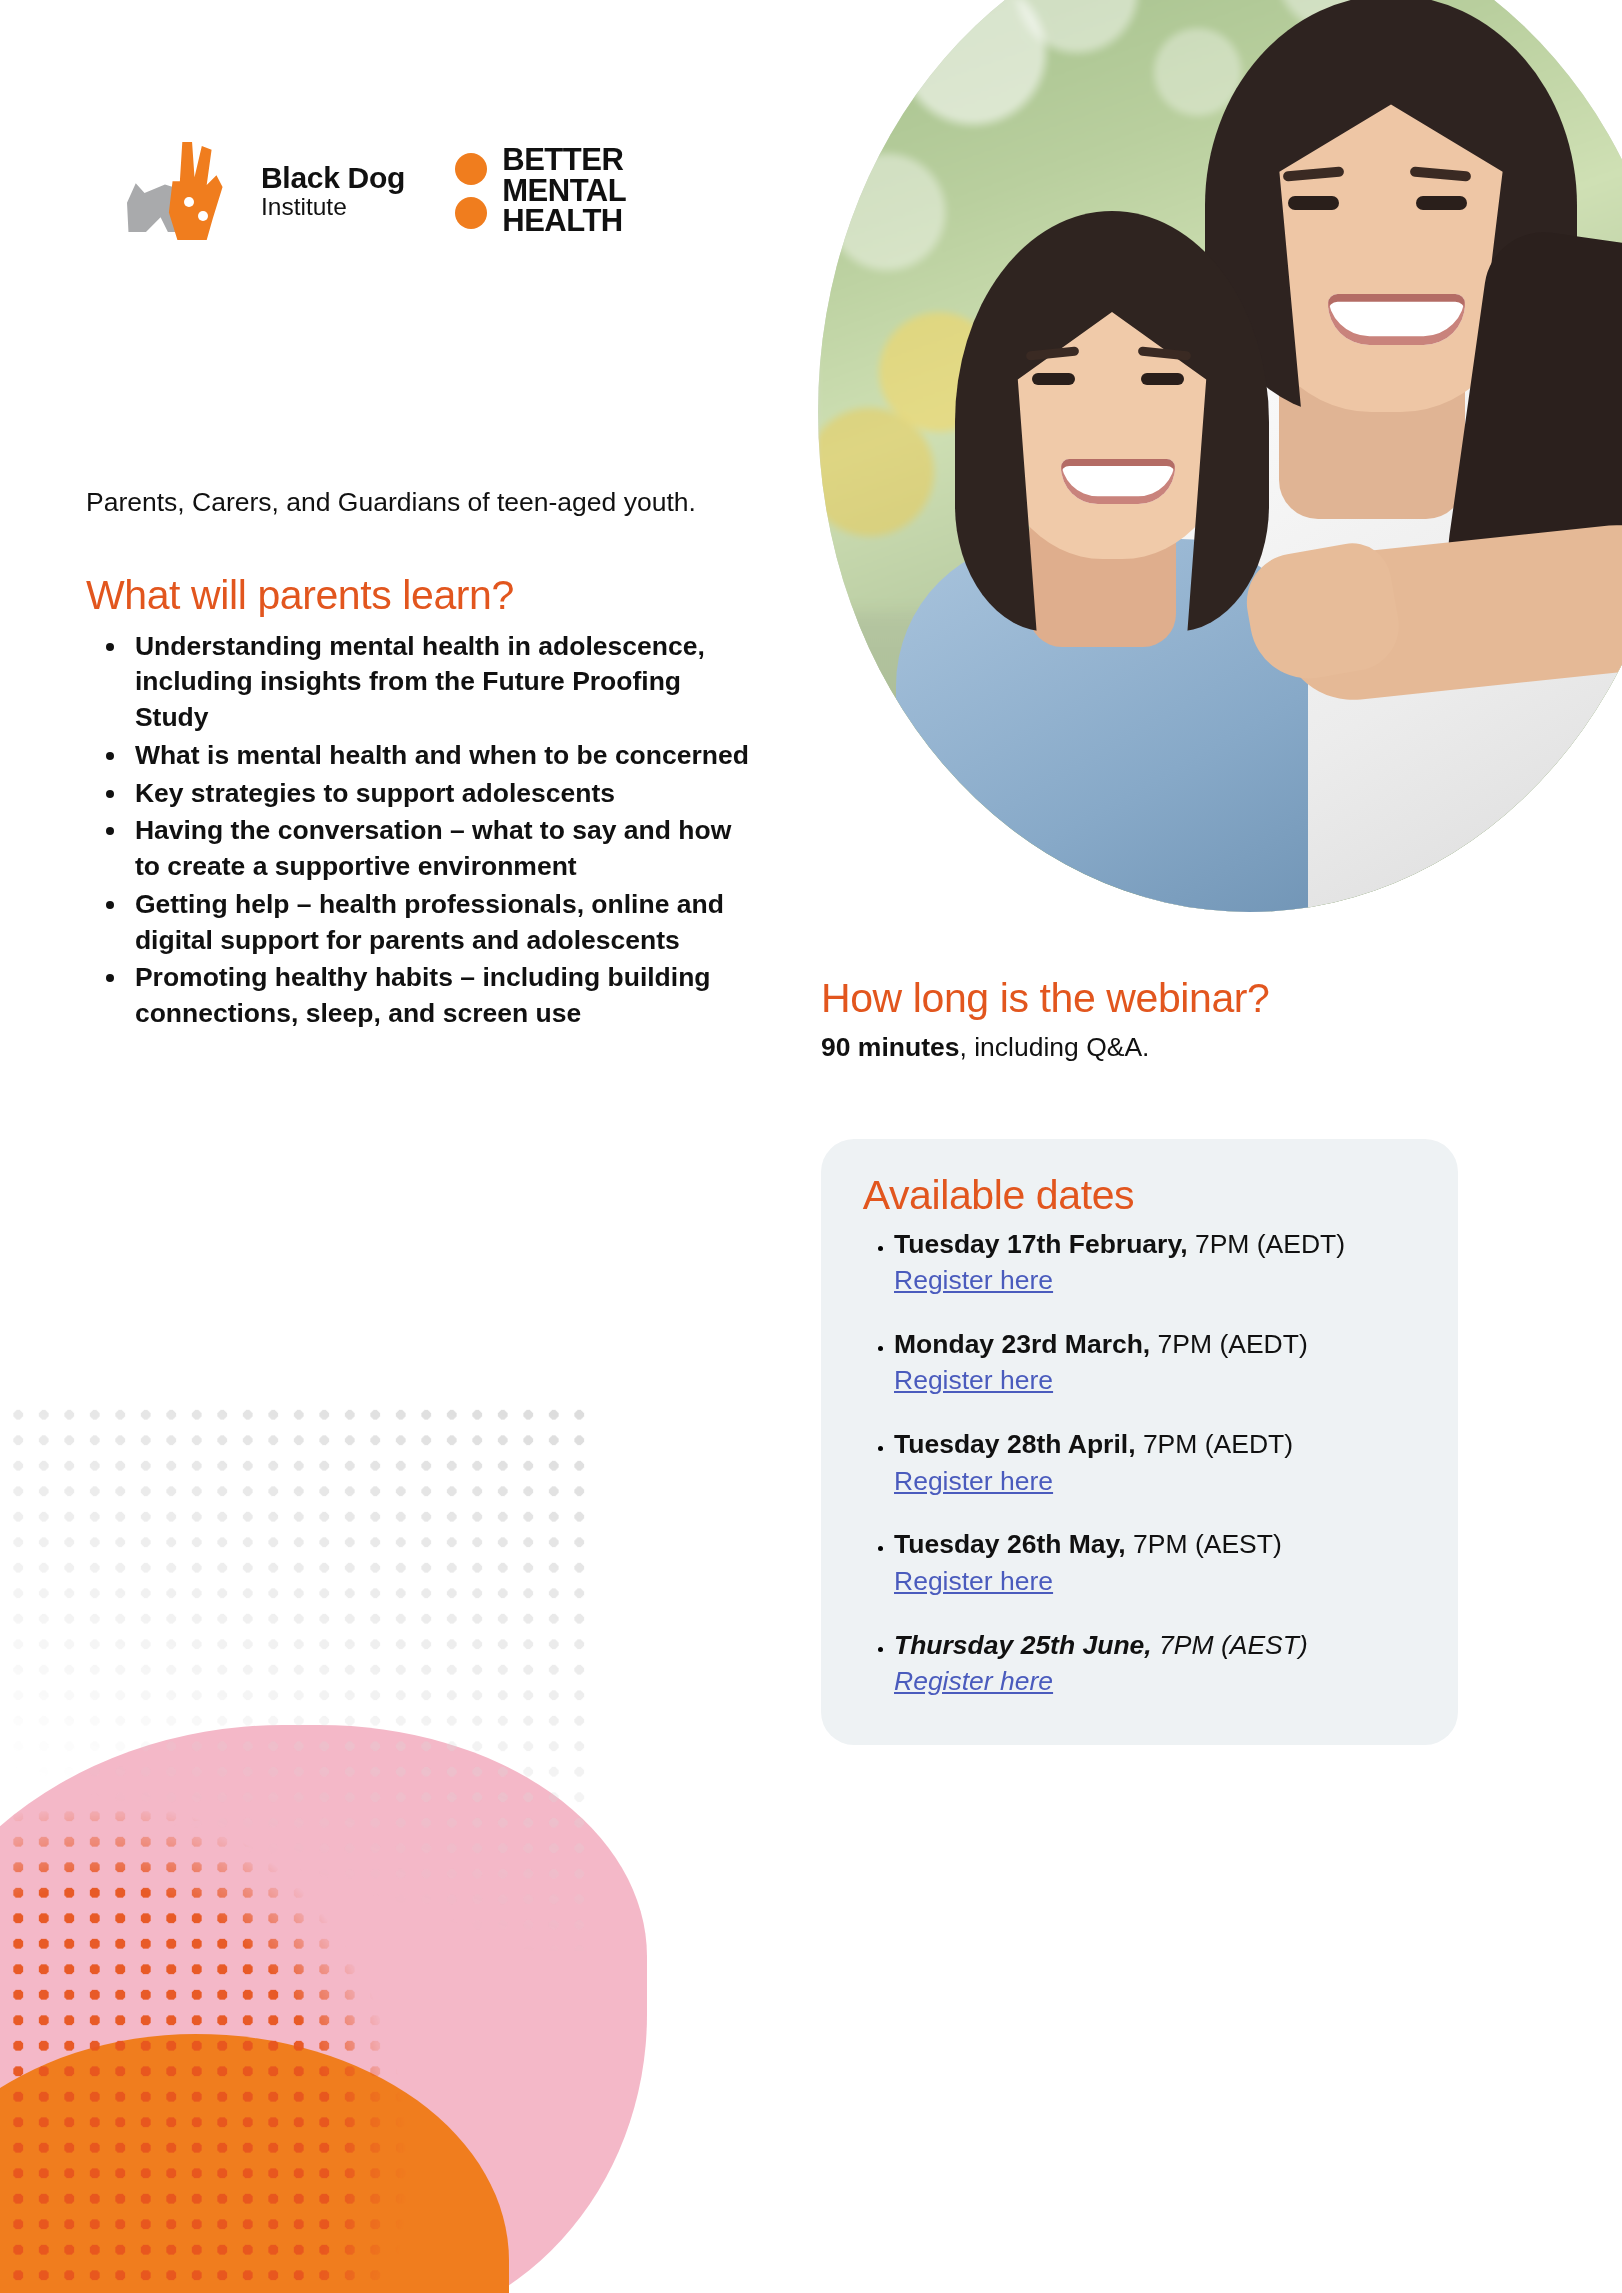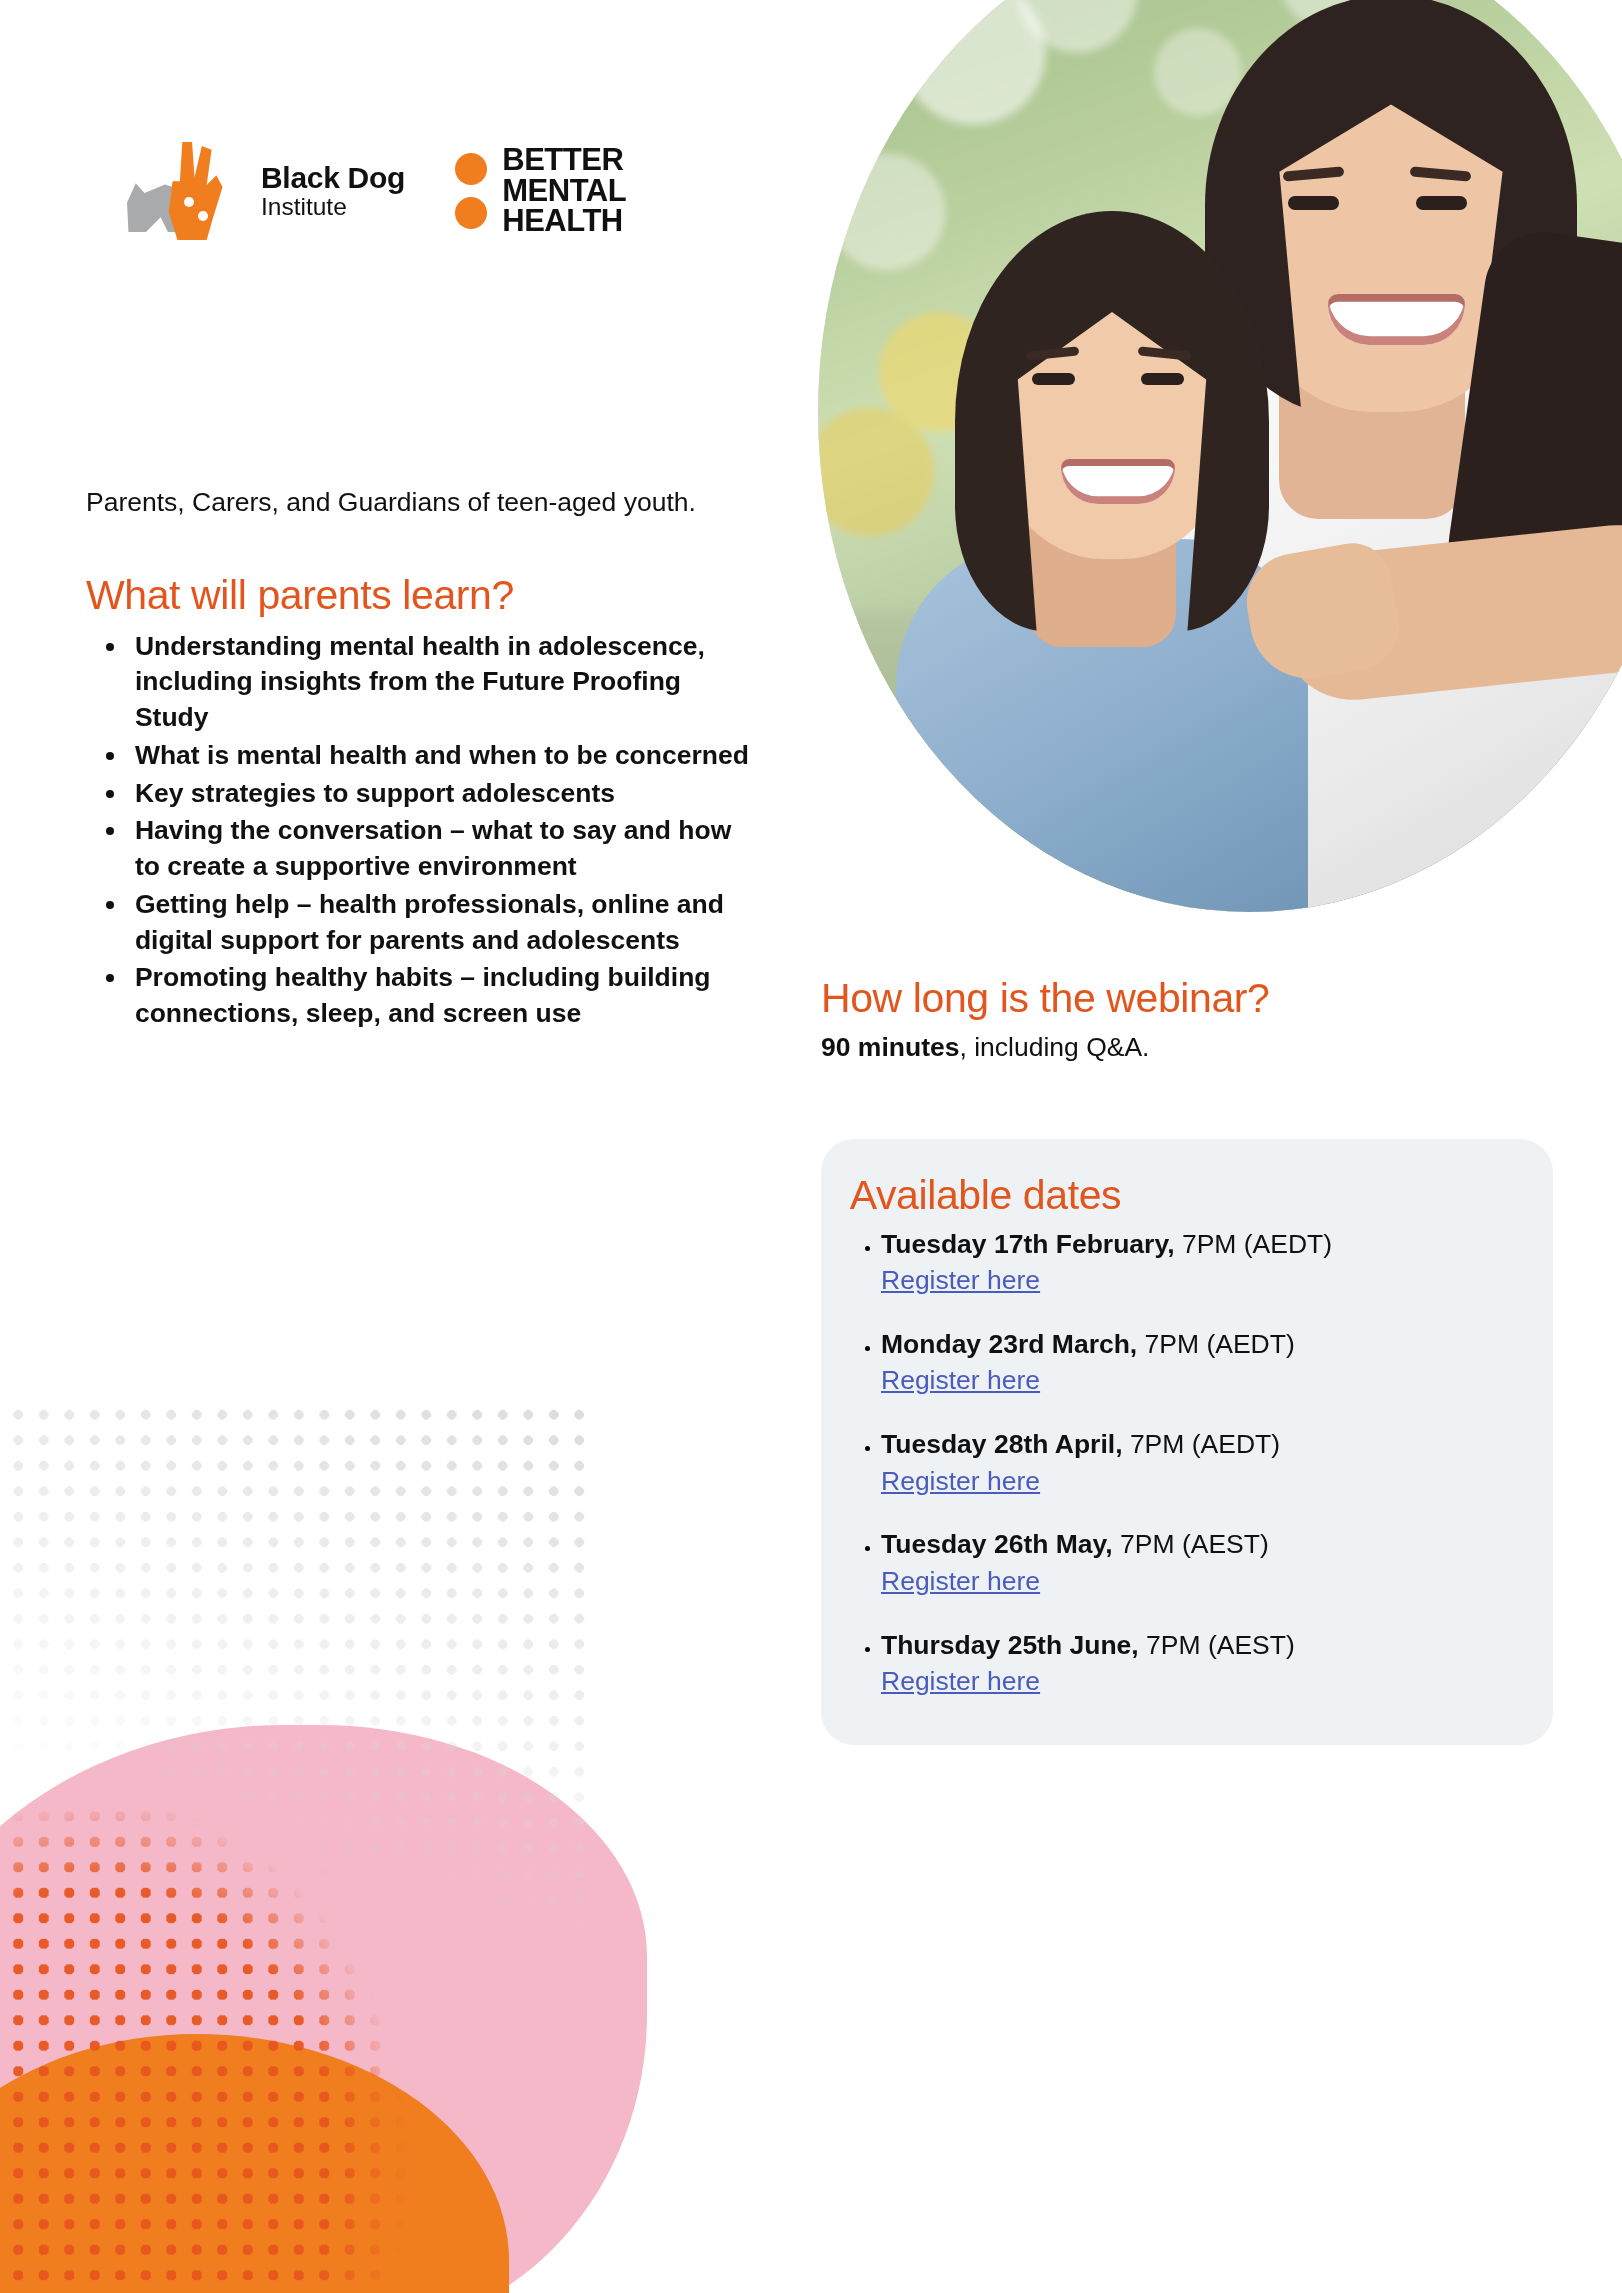--- a/index.html
+++ b/index.html
@@ -250,32 +250,32 @@
     width: 725px;
     z-index: 6;
   }
   .webinar-len { font-size: 26.5px; color: #111; margin: 0; }
   .webinar-len b { font-weight: bold; }
 
   .dates-card {
     margin-top: 76px;
     background: #eef2f4;
     border-radius: 33px;
-    padding: 33px 39px 43px 17px;
-    width: 732px;
+    padding: 33px 39px 43px 30px;
+    width: 637px;
     box-sizing: border-box;
   }
   .dates-card h2.head { margin-bottom: 7.8px; margin-left: 11.8px; }
   ul.dates {
     margin: 0;
     padding-left: 43px;
     list-style: disc;
   }
   ul.dates li { margin-bottom: 27.4px; }
-  ul.dates li:last-child { margin-bottom: 2px; }
+  ul.dates li:last-child { margin-bottom: 2px; font-style: italic; }
   .date-line { font-size: 26.5px; color: #111; line-height: 1.3; }
   .date-line b { font-weight: bold; }
   .reg-link {
     display: inline-block;
     font-size: 26.5px;
     color: #4a5bbd;
     text-decoration: underline;
     line-height: 1.45;
   }
 </style>

